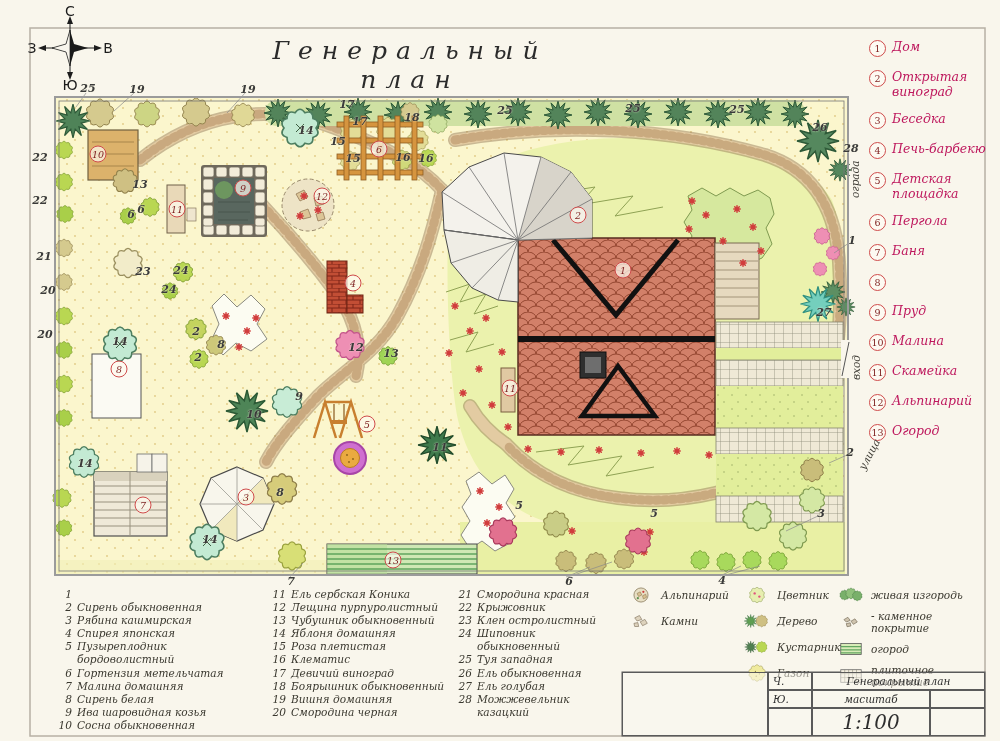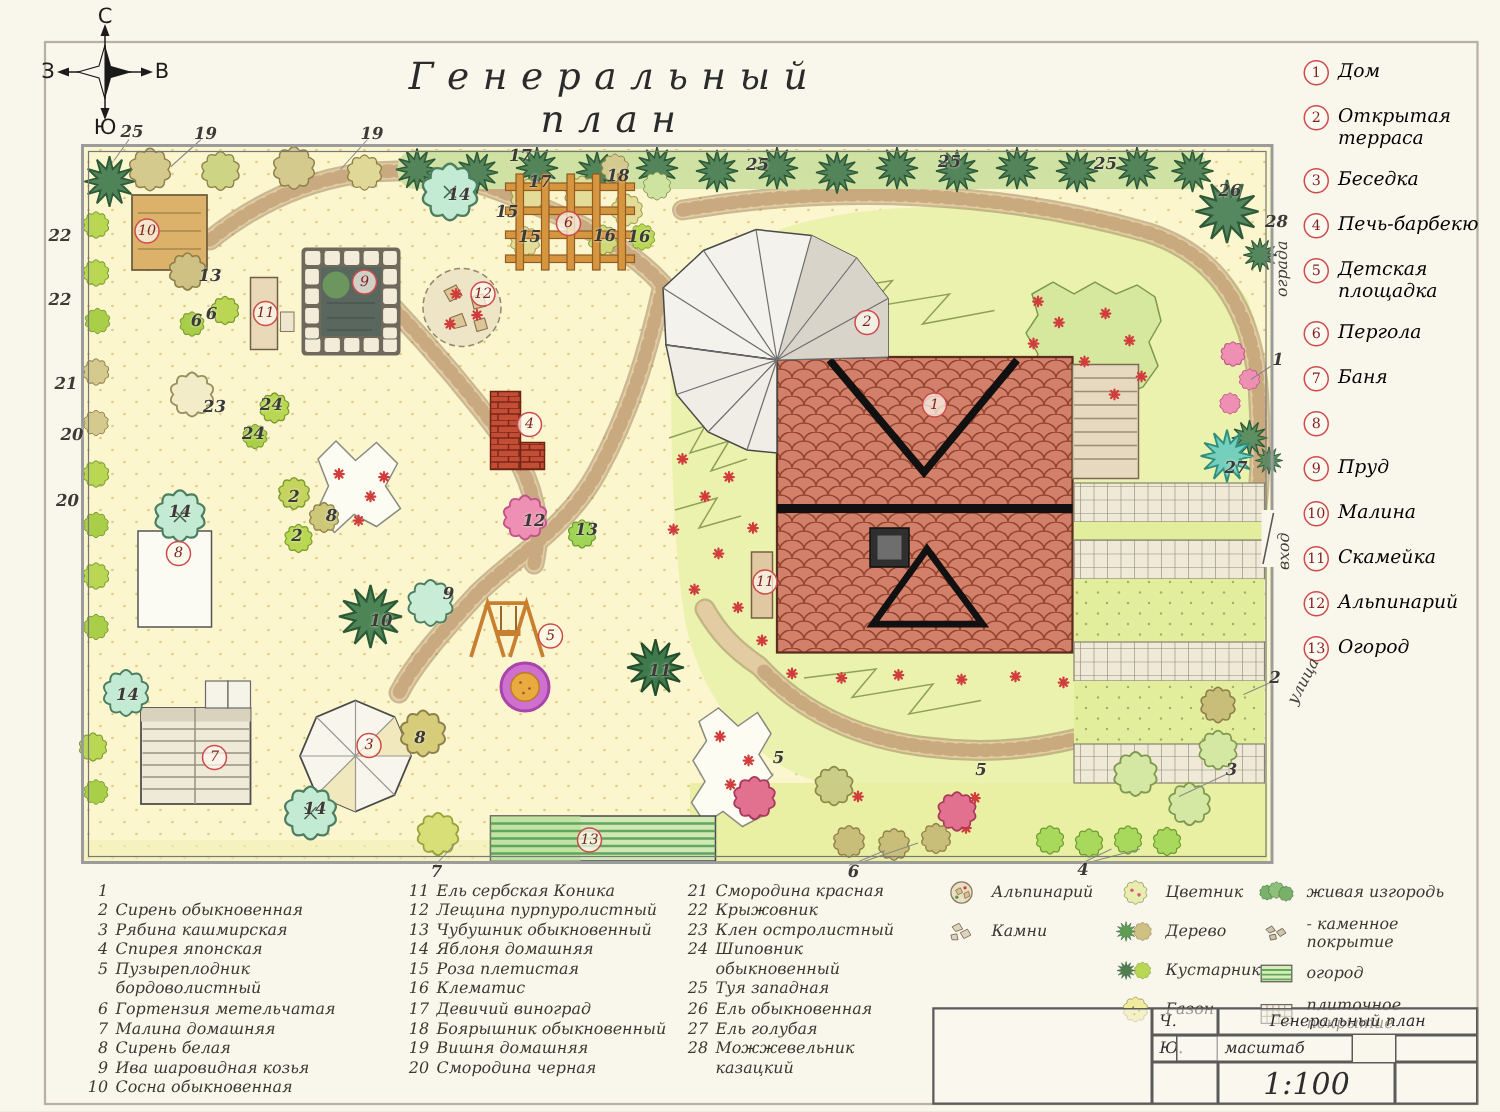--- a/index.html
+++ b/index.html
@@ -11,21 +11,21 @@
   .big-title{left:235px;top:36px;width:350px;text-align:center;font-size:25px;letter-spacing:9px;
              word-spacing:22px;color:#2b2b2b;}
   
   .cletter{transform:translate(-50%,-50%);font-size:14px;font-style:normal;font-family:"DejaVu Sans",sans-serif;color:#1c1c1c;}
   
   .facil{left:869px;top:39px;width:122px;}
   .fitem{display:flex;gap:6px;margin-bottom:12px;align-items:flex-start;}
   .circ{flex:0 0 auto;width:15px;height:15px;border:1.3px solid #cf4b4b;border-radius:50%;
         display:flex;align-items:center;justify-content:center;font-size:9.5px;color:#7d1f1f;
         font-style:normal;background:rgba(255,253,246,.6);margin-top:1px;}
-  .flabel{font-size:12.5px;line-height:15px;white-space:pre-line;color:#000000;}
+  .flabel{font-size:12.5px;line-height:15px;white-space:pre-line;color:#be185d;}
   
   .plants{top:588px;font-size:10.6px;line-height:13.1px;color:#3a382f;}
   .pcol1{left:56px;width:210px;}
   .pcol2{left:270px;width:190px;}
   .pcol3{left:456px;width:158px;}
   .prow{display:flex;gap:5px;}
   .pnum{flex:0 0 16px;text-align:right;}
   .plab{white-space:pre-line;}
   
   .symcol{top:584px;font-size:10.6px;color:#3a382f;}
@@ -446,21 +446,21 @@
 <span class="abs cletter" style="left:108px;top:48px;">В</span>
 
 <div class="abs facil">
       <div class="fitem">
         <span class="circ">1</span>
         <span class="flabel">Дом</span>
       </div>
       <div class="fitem">
         <span class="circ">2</span>
         <span class="flabel">Открытая
-терраса</span>
+виноград</span>
       </div>
       <div class="fitem">
         <span class="circ">3</span>
         <span class="flabel">Беседка</span>
       </div>
       <div class="fitem">
         <span class="circ">4</span>
         <span class="flabel">Печь-барбекю</span>
       </div>
       <div class="fitem">
@@ -753,19 +753,19 @@
           <use href="#sym-lawn"></use>
         </svg>
         <span class="slab">Газон</span>
       </div>
     </div>
 
 <div class="tb" style="left:768px;top:672px;width:44px;height:18px;justify-content:flex-start;padding-left:4px;">Ч.</div>
 <div class="tb" style="left:768px;top:690px;width:44px;height:18px;justify-content:flex-start;padding-left:4px;">Ю.</div>
 <div class="tb" style="left:768px;top:708px;width:44px;height:28px;"></div>
 <div class="tb" style="left:812px;top:672px;width:173px;height:18px;">Генеральный план</div>
-<div class="tb" style="left:784px;top:690px;width:118px;height:18px;">масштаб</div>
+<div class="tb" style="left:812px;top:690px;width:118px;height:18px;">масштаб</div>
 <div class="tb scale" style="left:812px;top:708px;width:118px;height:28px;">1:100</div>
 <div class="tb" style="left:930px;top:690px;width:55px;height:18px;"></div>
 <div class="tb" style="left:930px;top:708px;width:55px;height:28px;"></div>
 <div class="tb" style="left:622px;top:672px;width:146px;height:64px;"></div>
 
 </div>
 
 </body></html>

